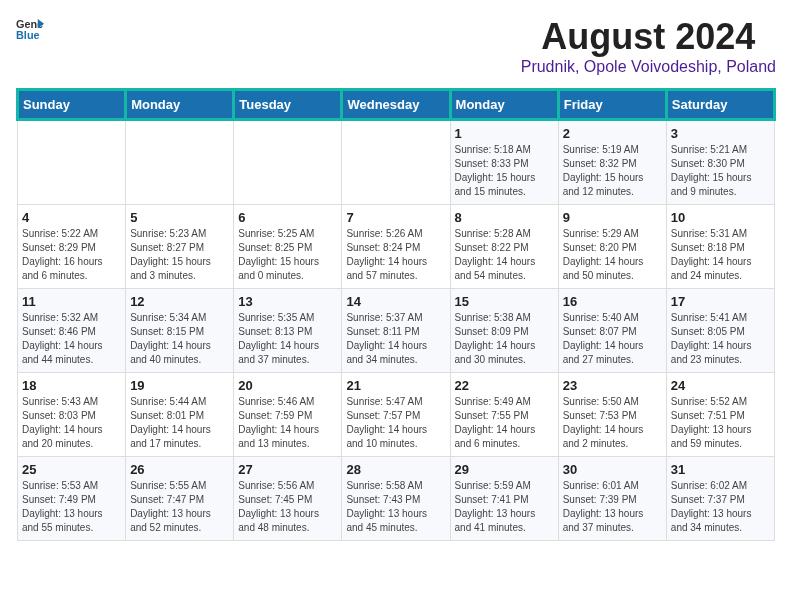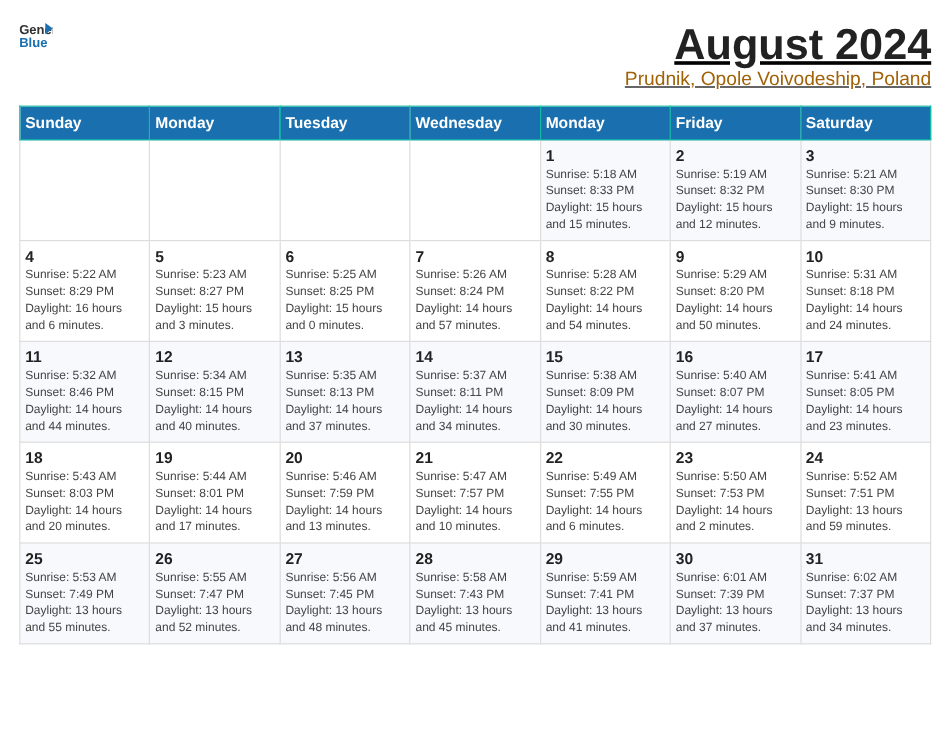--- a/index.html
+++ b/index.html
@@ -19,45 +19,44 @@
     .logo {
       display: flex;
       align-items: center;
       gap: 4px;
     }
     .logo-icon {
       width: 28px;
       height: 28px;
     }
     .title-section {
-      text-align: right;
-      text-decoration: underline;
+      text-align: center;
     }
     .month-year {
       font-size: 36px;
       font-weight: bold;
       color: #222;
     }
     .location {
       font-size: 16px;
-      color: #a16207;
+      color: #4c1d95;
     }
     .calendar {
       width: 100%;
       border-collapse: collapse;
     }
     .calendar thead tr {
       background-color: #1a6faf;
     }
     .calendar thead th {
       color: #fff;
       font-size: 13px;
       font-weight: bold;
       padding: 6px 4px;
-      border: 1px solid #14b8a6;
+      border: 3px solid #14b8a6;
       text-align: left;
     }
     .calendar tbody tr {
       border-bottom: 1px solid #ccc;
     }
     .calendar tbody td {
       vertical-align: top;
       padding: 5px 4px;
       border: 1px solid #ddd;
       font-size: 10.5px;

